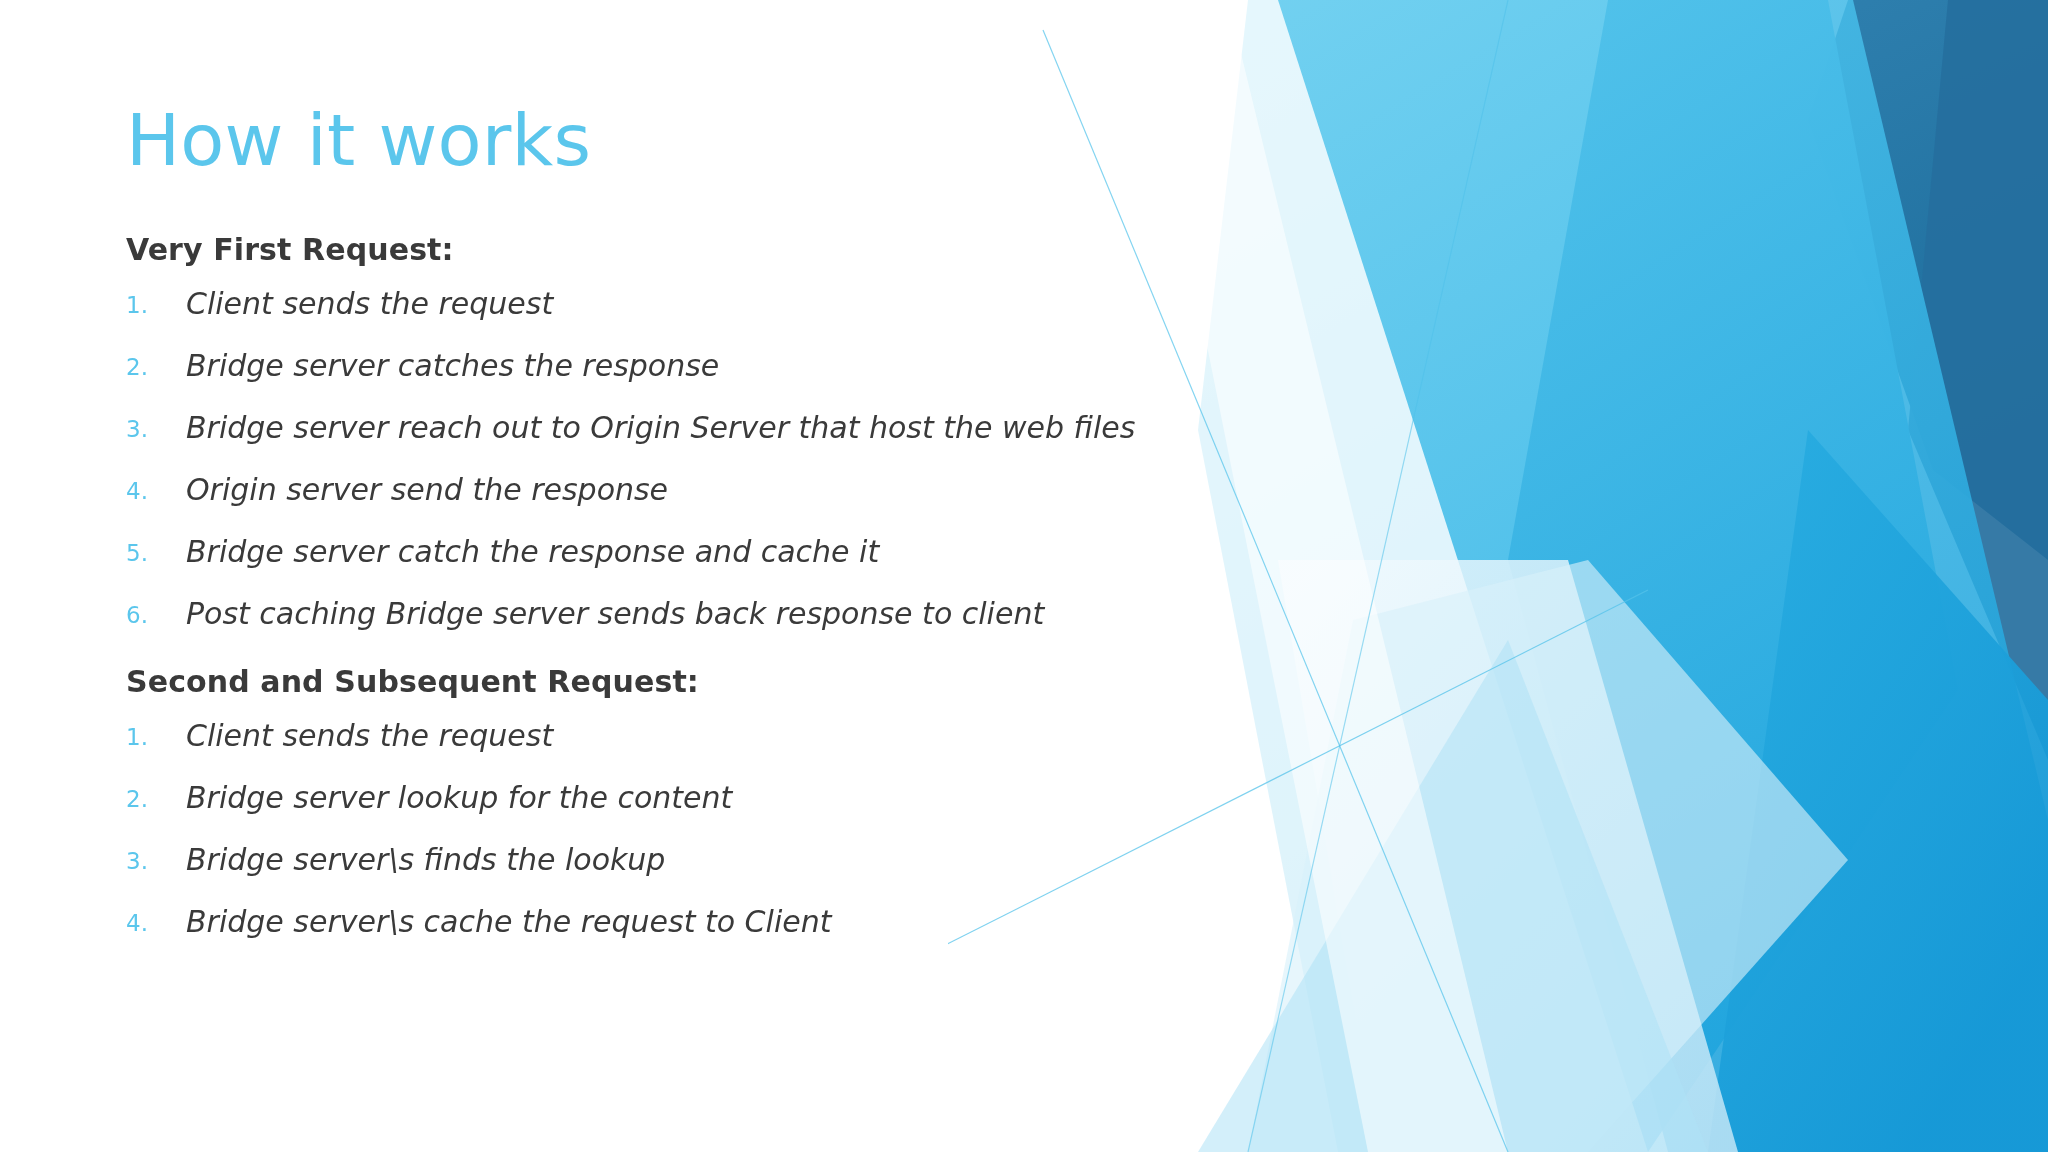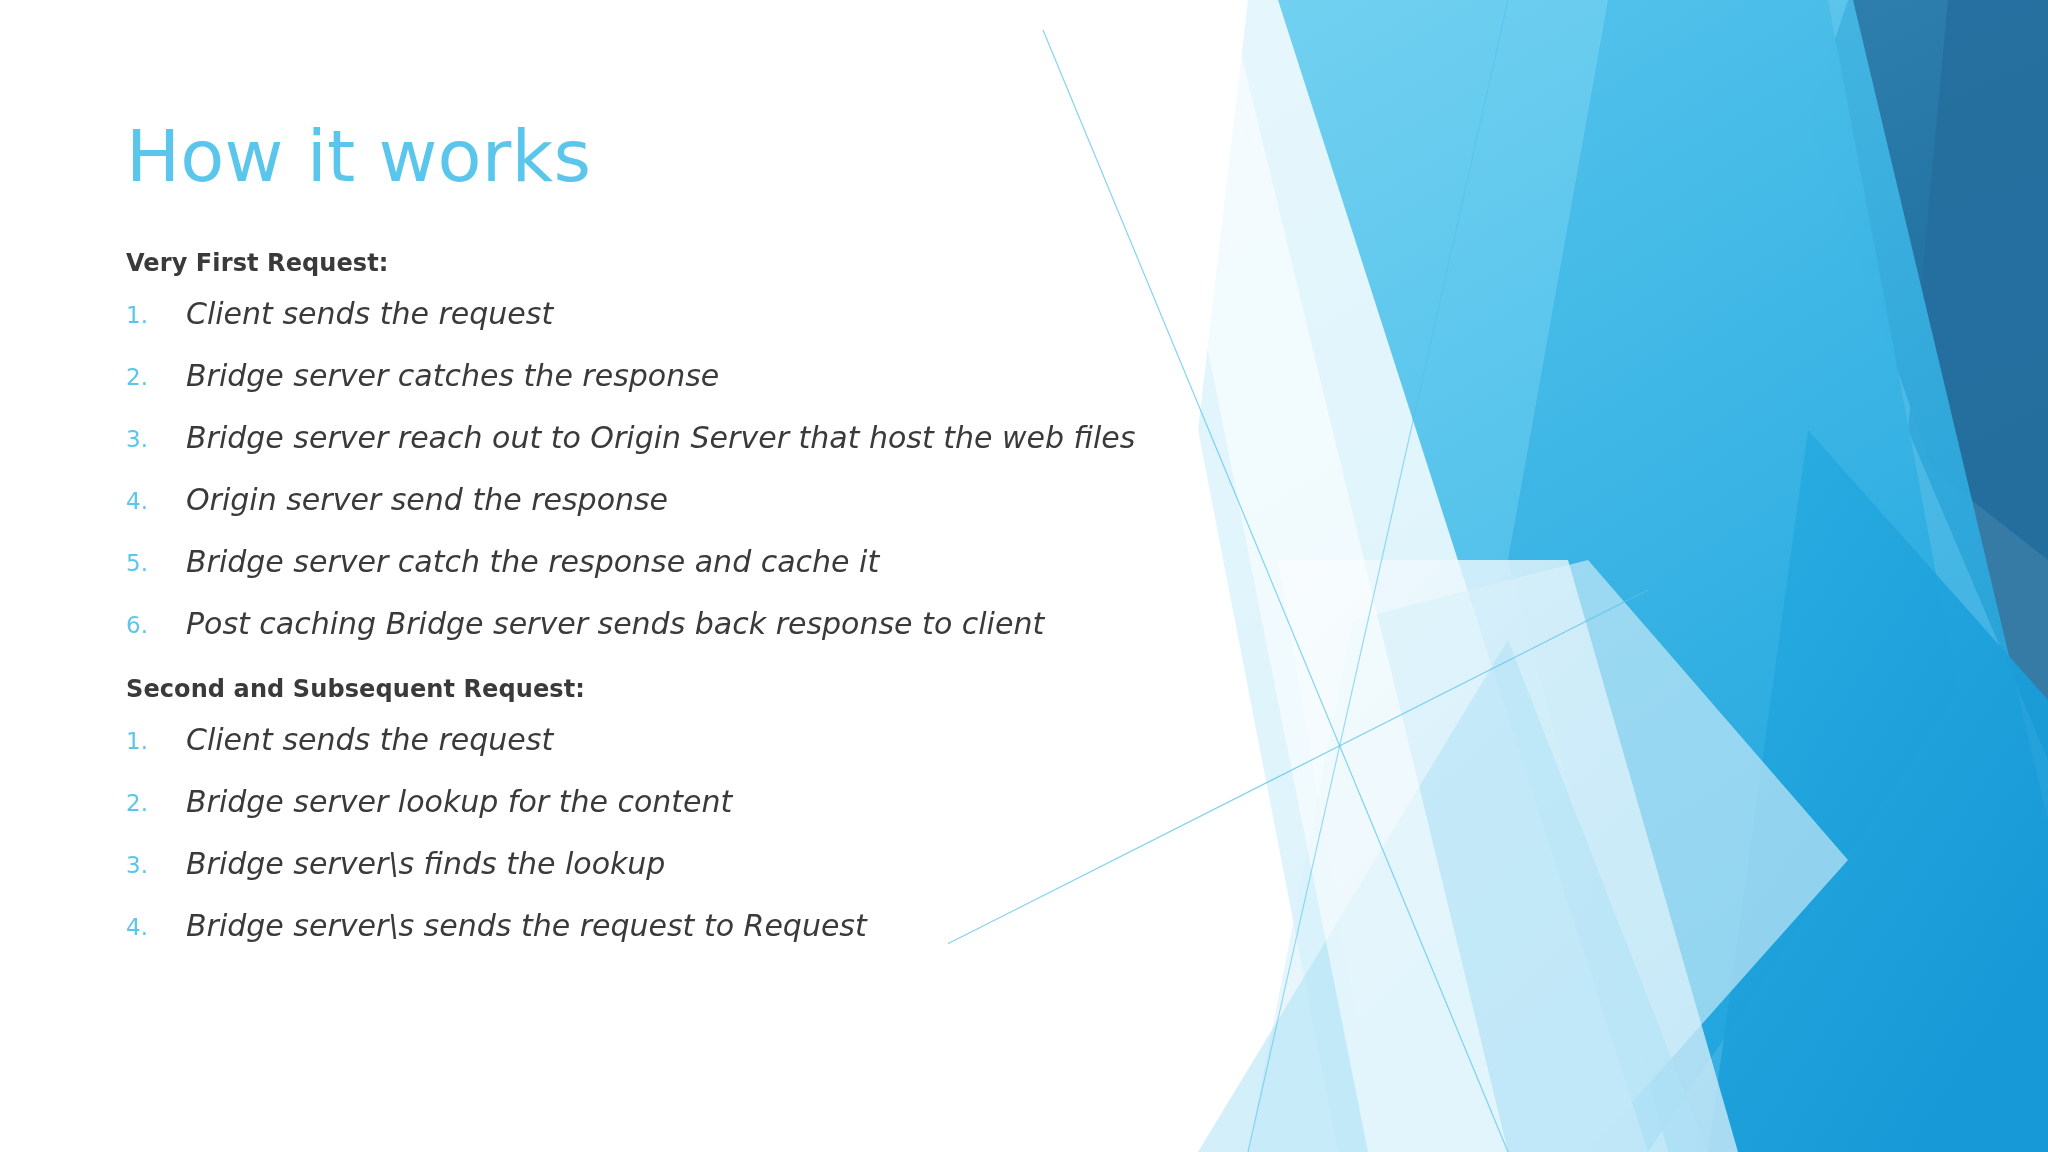--- a/index.html
+++ b/index.html
@@ -35,21 +35,21 @@
   #decor svg {
     display: block;
     width: 100%;
     height: 100%;
   }
 
   
   #content {
     position: absolute;
     left: 0;
-    top: 16px;
+    top: 0;
     width: 1400px;
     height: 1068px;
   }
 
   #page-title {
     position: absolute;
     left: 126px;
     top: 104px;
     font-size: 72px;
     line-height: 1.0;
@@ -60,21 +60,21 @@
   }
 
   #body-block {
     position: absolute;
     left: 126px;
     top: 235px;
     width: 1240px;
   }
 
   .section-heading {
-    font-size: 24px;
+    font-size: 30px;
     font-weight: bold;
     color: #3A3A3A;
     line-height: 1.0;
     margin: 0 0 22px 0;
     letter-spacing: 0.1px;
     white-space: nowrap;
   }
   .section-heading.second {
     margin-top: 34px;
   }
@@ -210,19 +210,19 @@
         <li>
           <span class="li-num">2.</span>
           <span class="li-text">Bridge server lookup for the content</span>
         </li>
         <li>
           <span class="li-num">3.</span>
           <span class="li-text">Bridge server\s finds the lookup</span>
         </li>
         <li>
           <span class="li-num">4.</span>
-          <span class="li-text">Bridge server\s sends the request to Request</span>
+          <span class="li-text">Bridge server\s cache the request to Client</span>
         </li>
       </ol>
 
     </div>
   </div>
 </div>
 
 </body></html>

